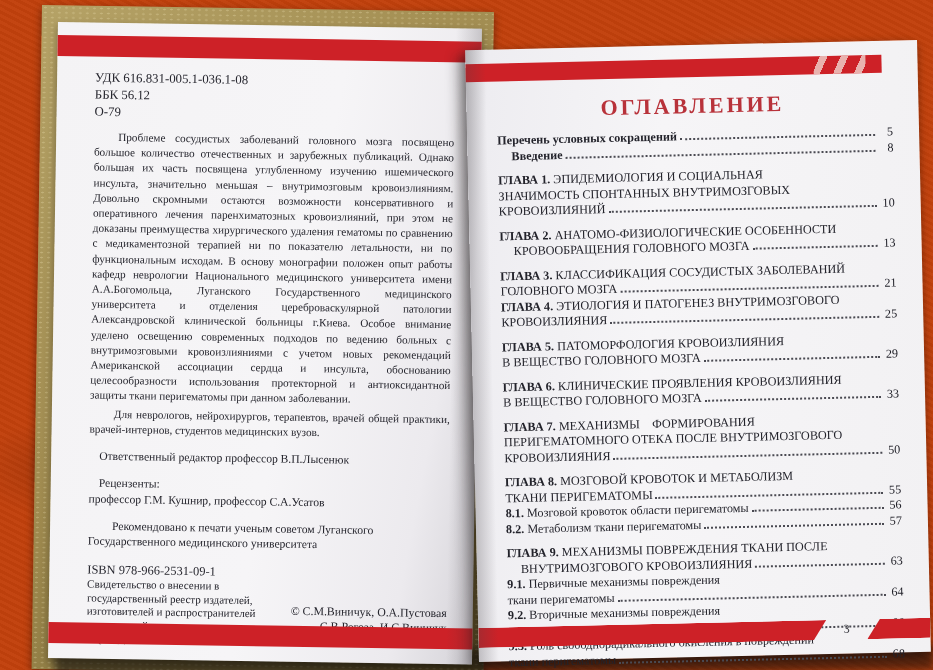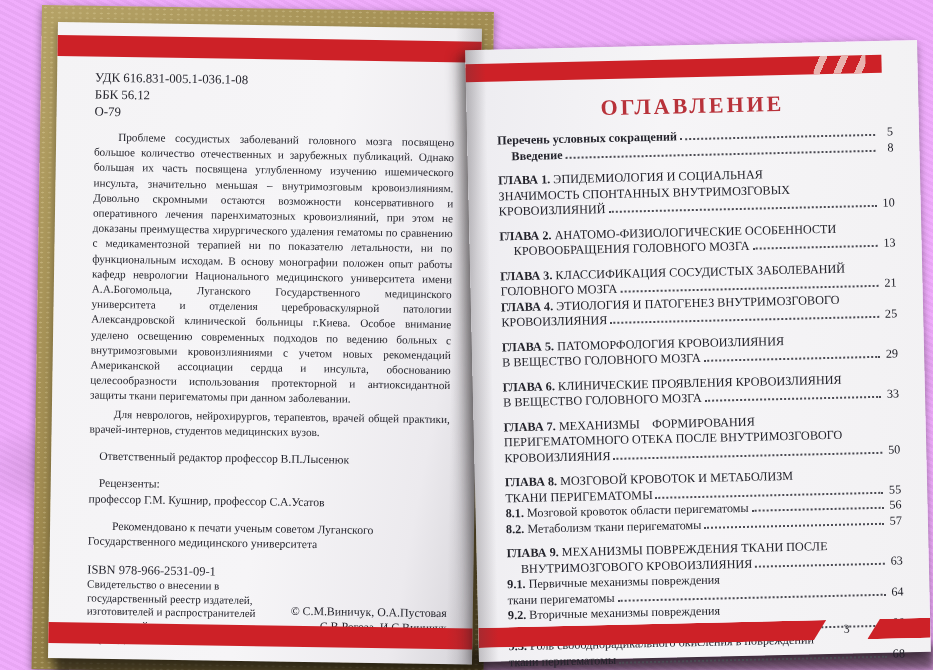--- a/index.html
+++ b/index.html
@@ -1,18 +1,18 @@
 <!DOCTYPE html>
 <html><head>
 <meta charset="utf-8">
 <style>
   html,body{margin:0;padding:0;background:#5e5c5d;}
   .scene{
     position:relative;width:933px;height:670px;overflow:hidden;
-    background:#f0abfc;
+    background:#c2410c;
     font-family:"Liberation Serif","DejaVu Serif",serif;
   }
   .scene::before{ 
     content:"";position:absolute;inset:0;
     background:
       radial-gradient(90px 60px at 12% 20%, rgba(255,255,255,.07), transparent 70%),
       radial-gradient(120px 80px at 80% 12%, rgba(255,255,255,.08), transparent 70%),
       radial-gradient(140px 90px at 92% 55%, rgba(0,0,0,.10), transparent 70%),
       radial-gradient(110px 70px at 6% 70%, rgba(0,0,0,.12), transparent 70%),
       radial-gradient(160px 110px at 55% 90%, rgba(0,0,0,.14), transparent 70%),

